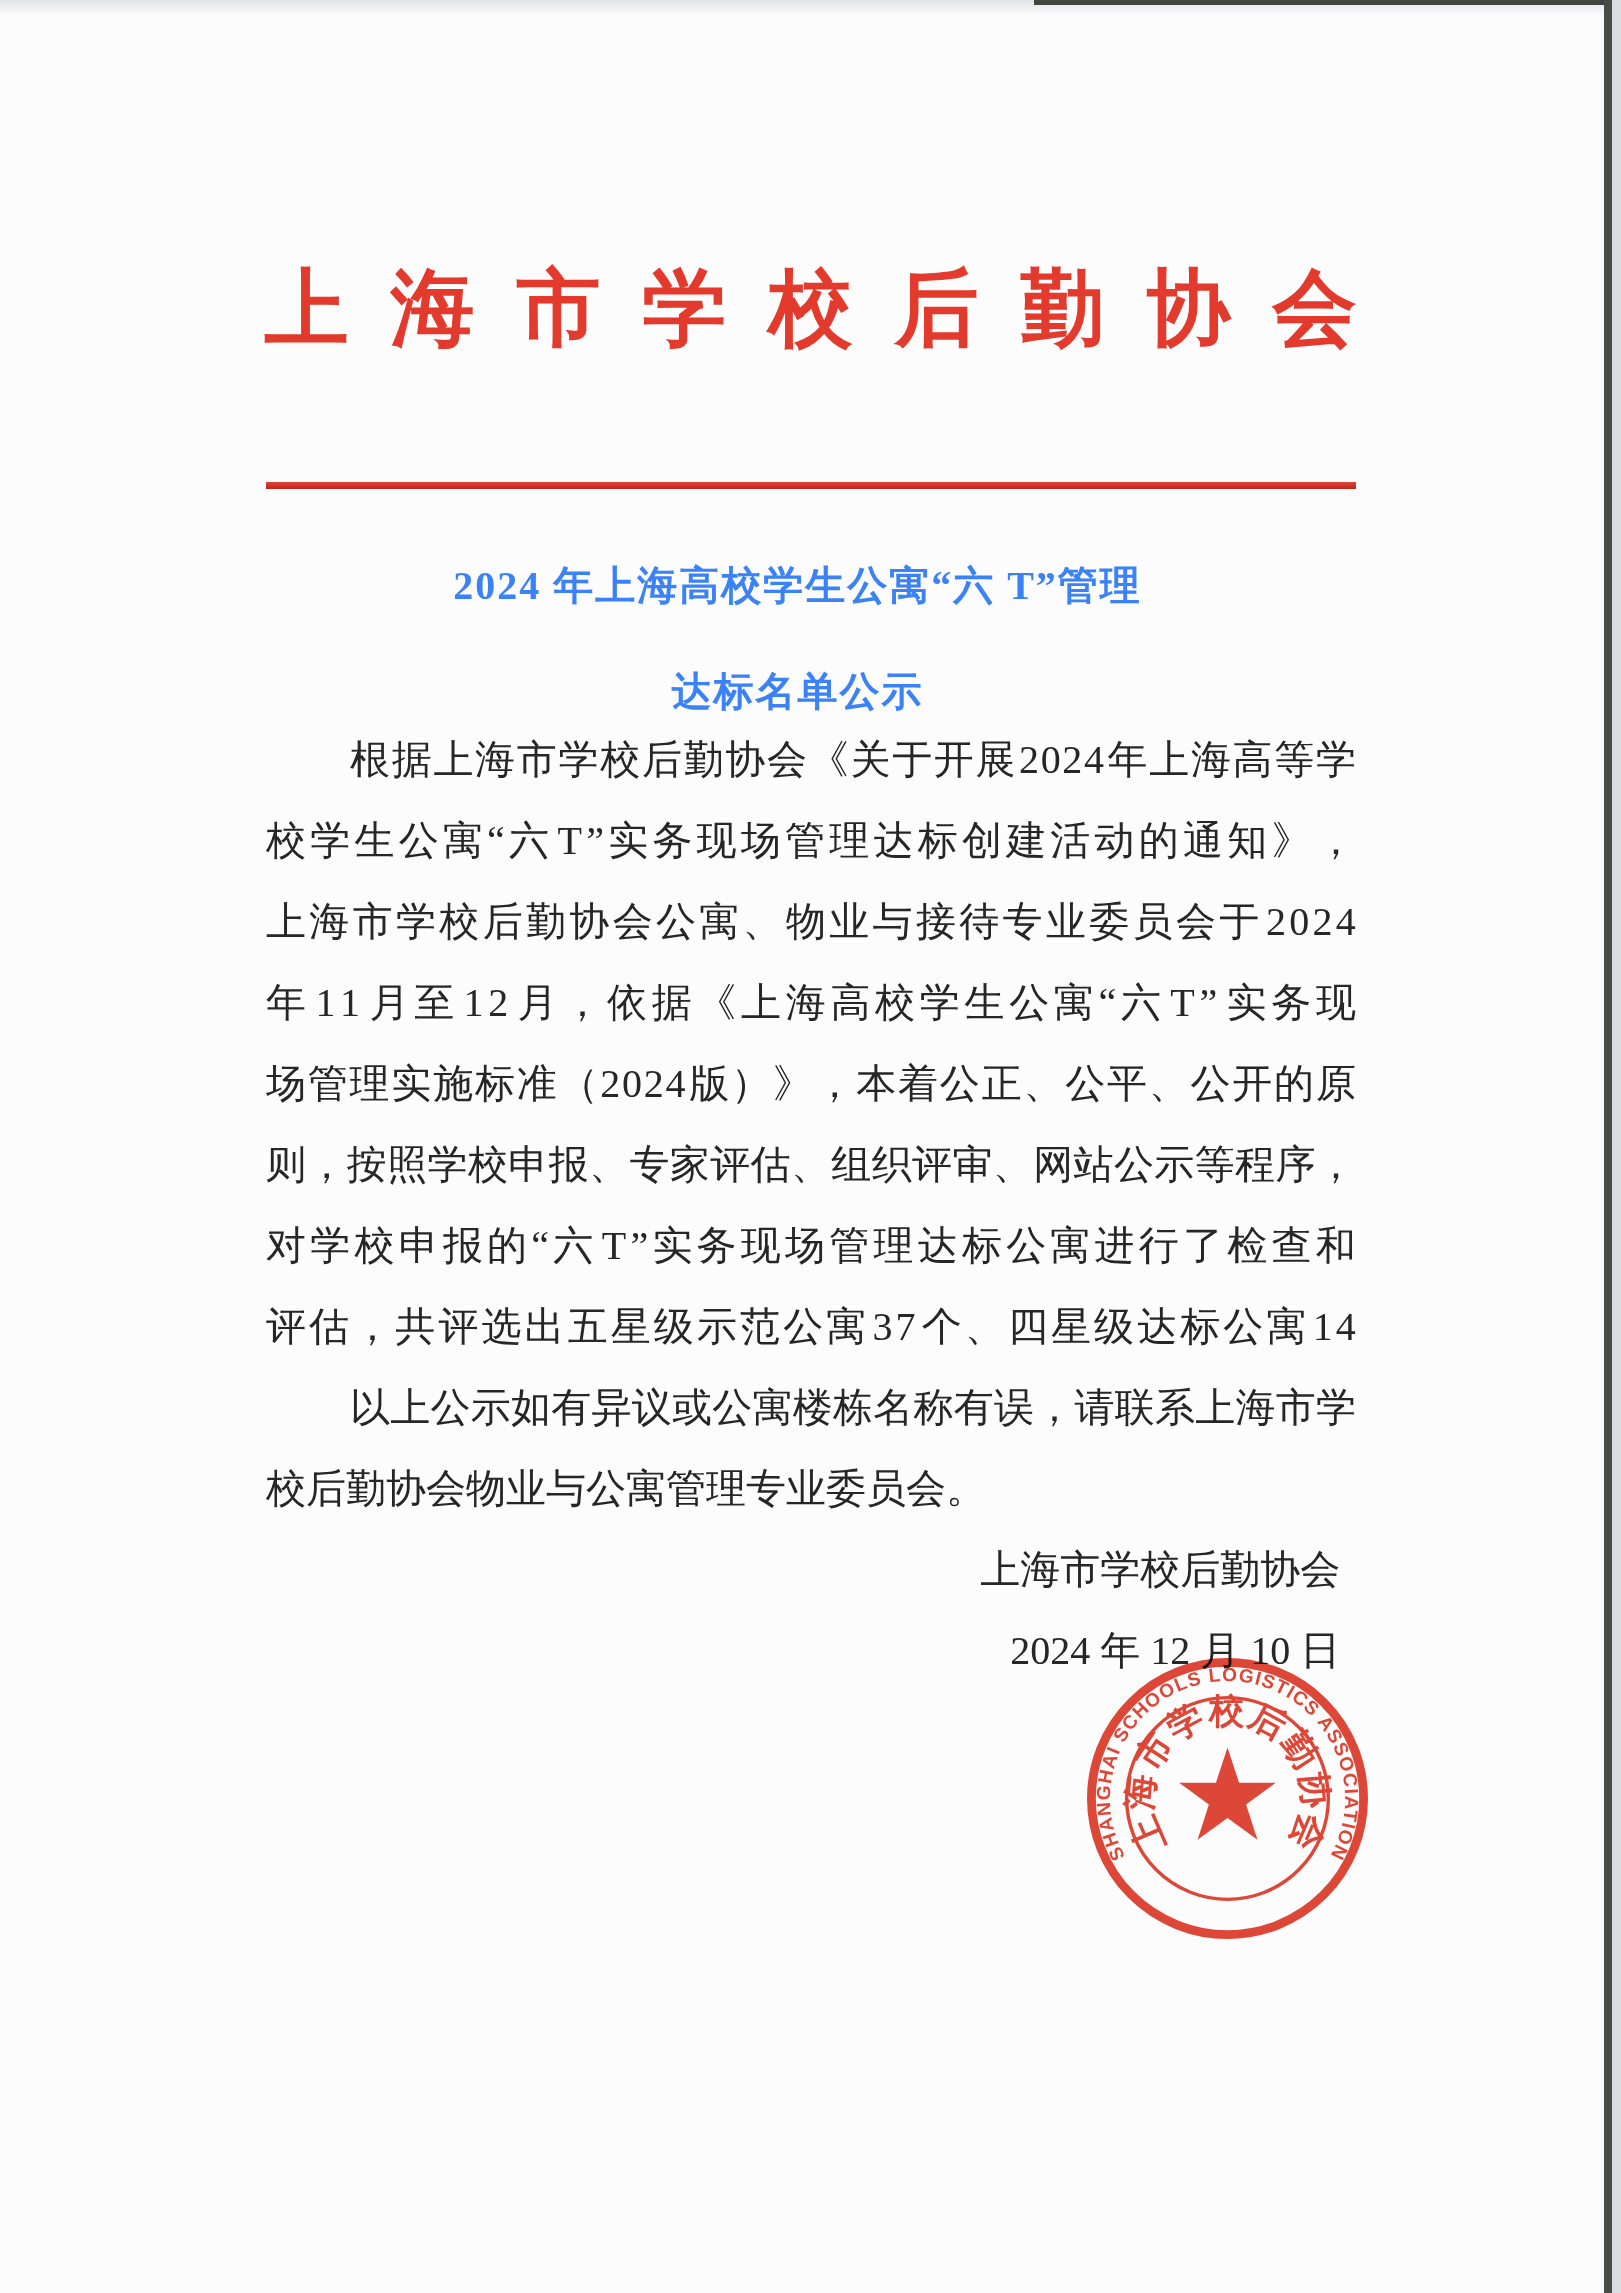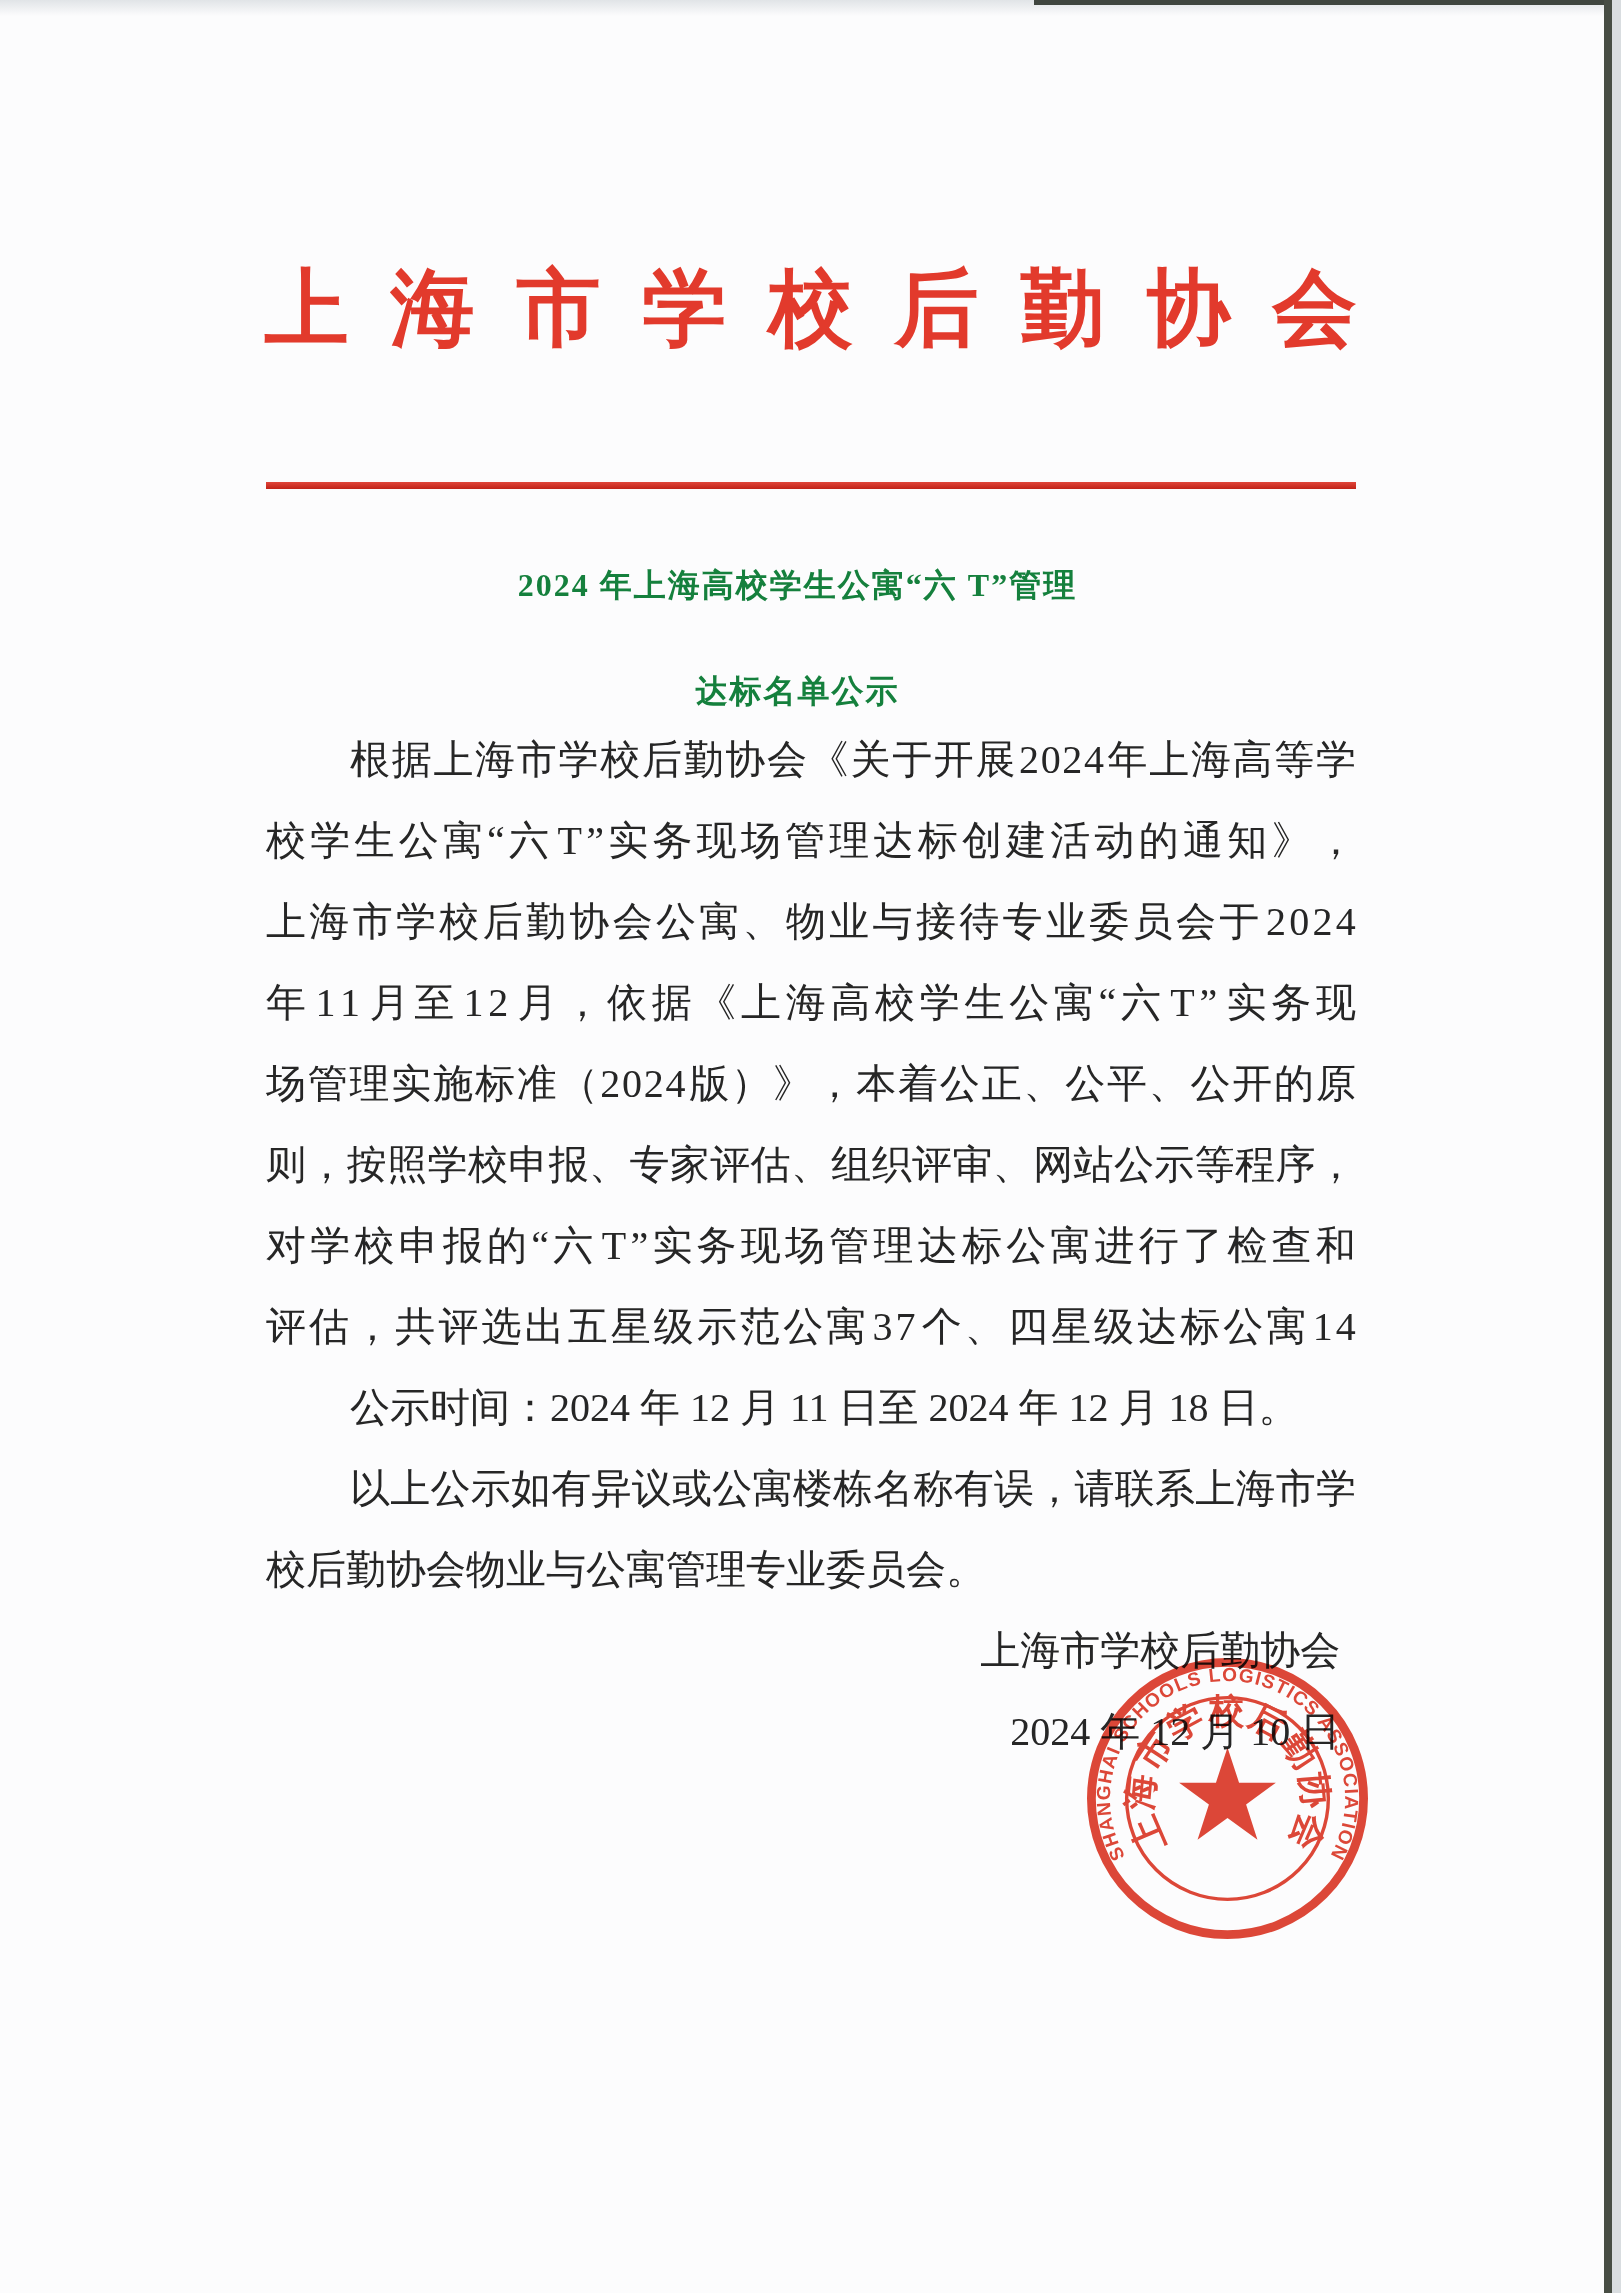--- a/index.html
+++ b/index.html
@@ -17,21 +17,21 @@
   
   .org-header{
     position:absolute;left:0;top:263px;width:1621px;
     text-align:center;font-size:84px;font-weight:700;color:#e23a2c;
     letter-spacing:42px;padding-left:42px;box-sizing:border-box;line-height:1.1;
   }
   .red-divider{position:absolute;left:266px;top:482px;width:1090px;height:6.9px;
     background:linear-gradient(180deg,#e0453a,#c02318);}
   
   .doc-title{position:absolute;left:0;width:1595px;text-align:center;
-    font-size:32px;font-weight:700;color:#15803d;letter-spacing:2px;line-height:57px;}
+    font-size:40px;font-weight:700;color:#3b82f6;letter-spacing:2px;line-height:57px;}
   .doc-title.t1{top:557px;}
   .doc-title.t2{top:663px;}
   
   .body-block{position:absolute;left:266px;top:719px;width:1090px;
     font-size:40px;color:#262626;}
   .line{height:81px;line-height:81px;white-space:nowrap;}
   .line.fill{display:flex;justify-content:space-between;align-items:baseline;white-space:normal;}
   .line.indent{padding-left:84px;}
   .line.right{text-align:right;padding-right:15.7px;}
   
@@ -299,21 +299,20 @@
         <span>星</span>
         <span>级</span>
         <span>达</span>
         <span>标</span>
         <span>公</span>
         <span>寓</span>
         <span> </span>
         <span>1</span>
         <span>4</span>
       </div>
-    <div class="line indent">公示时间：2024 年 12 月 11 日至 2024 年 12 月 18 日。</div>
     <div class="line fill indent">
         <span>以</span>
         <span>上</span>
         <span>公</span>
         <span>示</span>
         <span>如</span>
         <span>有</span>
         <span>异</span>
         <span>议</span>
         <span>或</span>

